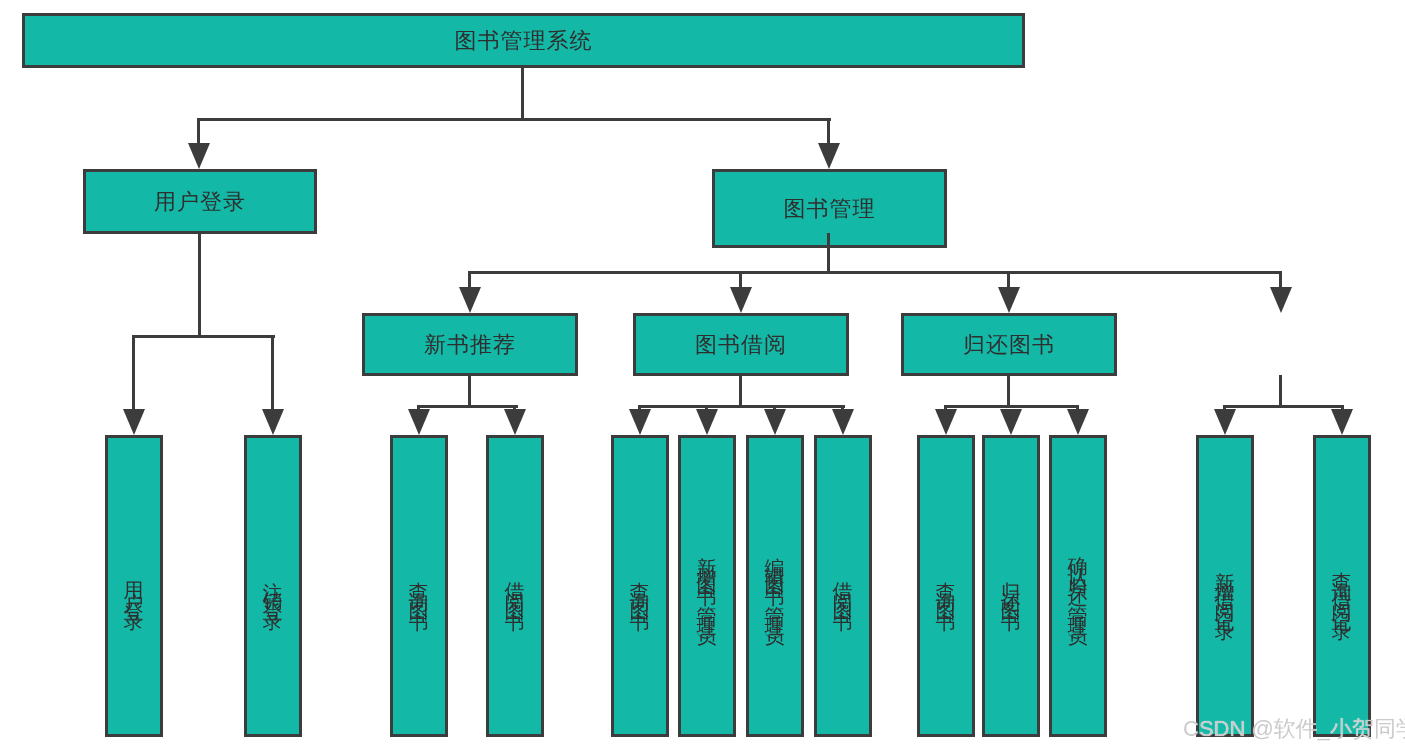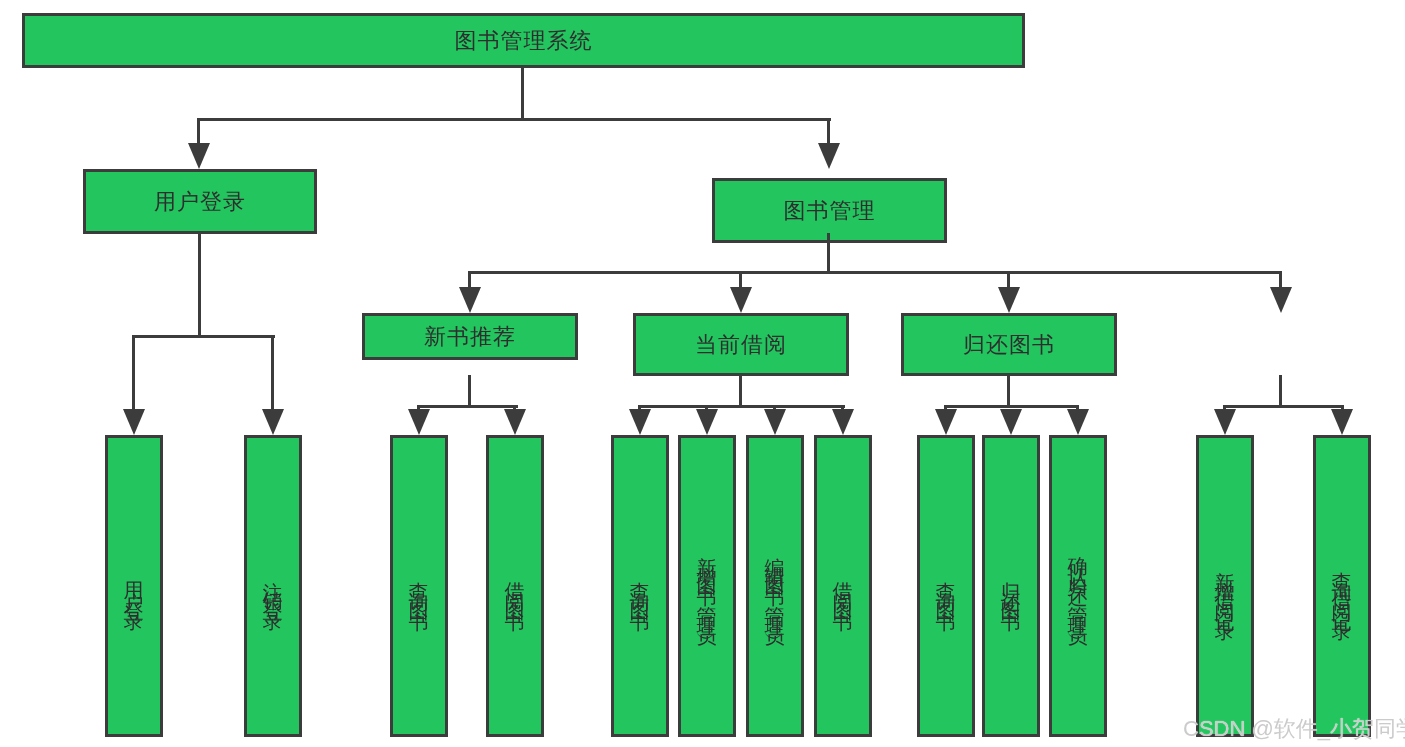--- a/index.html
+++ b/index.html
@@ -11,21 +11,21 @@
   .stage{
     position:relative;
     width:1405px;height:747px;
     background:#ffffff;
     overflow:hidden;
   }
   .box{
     position:absolute;
     box-sizing:border-box;
     border:3px solid var(--line);
-    background:#22c55e;
+    background:#14b8a6;
     display:flex;
     align-items:center;
     justify-content:center;
     color:var(--text);
   }
   .hbox span{
     font-size:22px;
     letter-spacing:1px;
     white-space:nowrap;
   }
@@ -68,29 +68,29 @@
 
 <div class="stage">
 
   <div class="box hbox" style="left:22px;top:13px;width:1003px;height:55px">
     <span>图书管理系统</span>
   </div>
 
   <div class="box hbox" style="left:83px;top:169px;width:234px;height:65px">
     <span>用户登录</span>
   </div>
-  <div class="box hbox" style="left:712px;top:178px;width:235px;height:65px">
+  <div class="box hbox" style="left:712px;top:169px;width:235px;height:79px">
     <span>图书管理</span>
   </div>
 
-  <div class="box hbox" style="left:362px;top:313px;width:216px;height:47px">
+  <div class="box hbox" style="left:362px;top:313px;width:216px;height:63px">
     <span>新书推荐</span>
   </div>
   <div class="box hbox" style="left:633px;top:313px;width:216px;height:63px">
-    <span>当前借阅</span>
+    <span>图书借阅</span>
   </div>
   <div class="box hbox" style="left:901px;top:313px;width:216px;height:63px">
     <span>归还图书</span>
   </div>
 
   <div class="box vbox" style="left:105px;top:435px;width:58px;height:302px">
     <span>用户登录</span>
   </div>
   <div class="box vbox" style="left:244px;top:435px;width:58px;height:302px">
     <span>注销登录</span>

